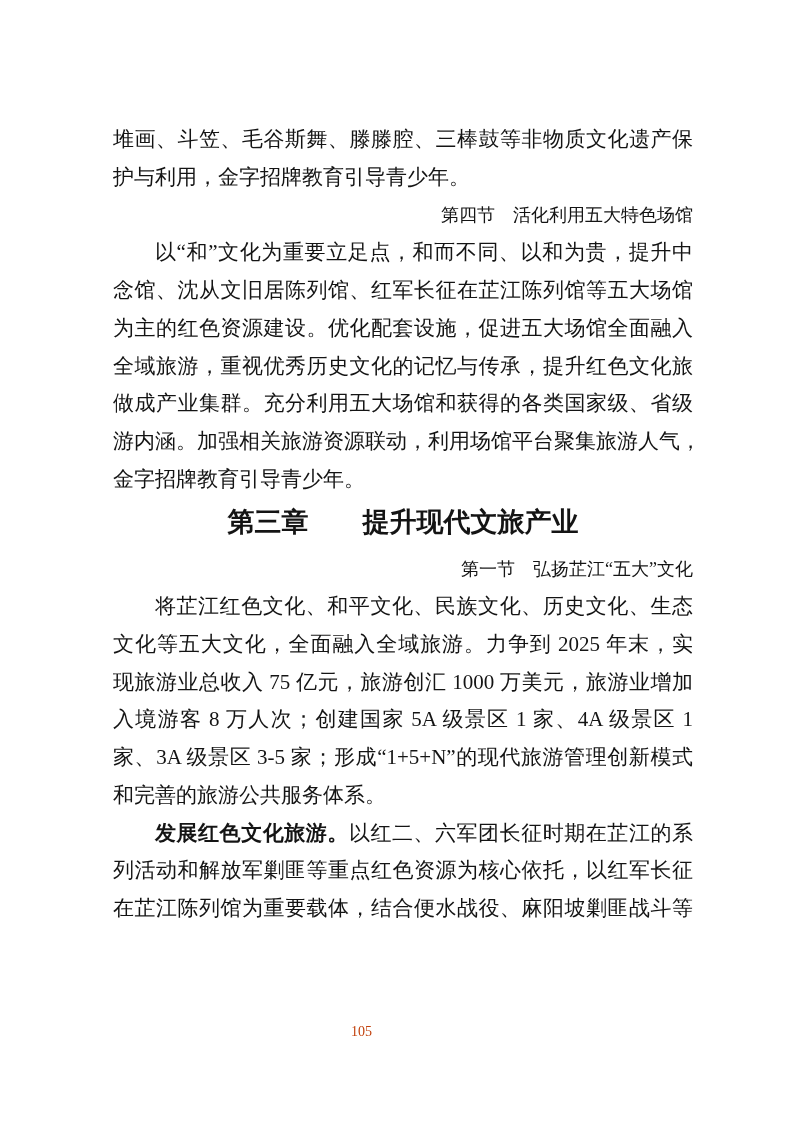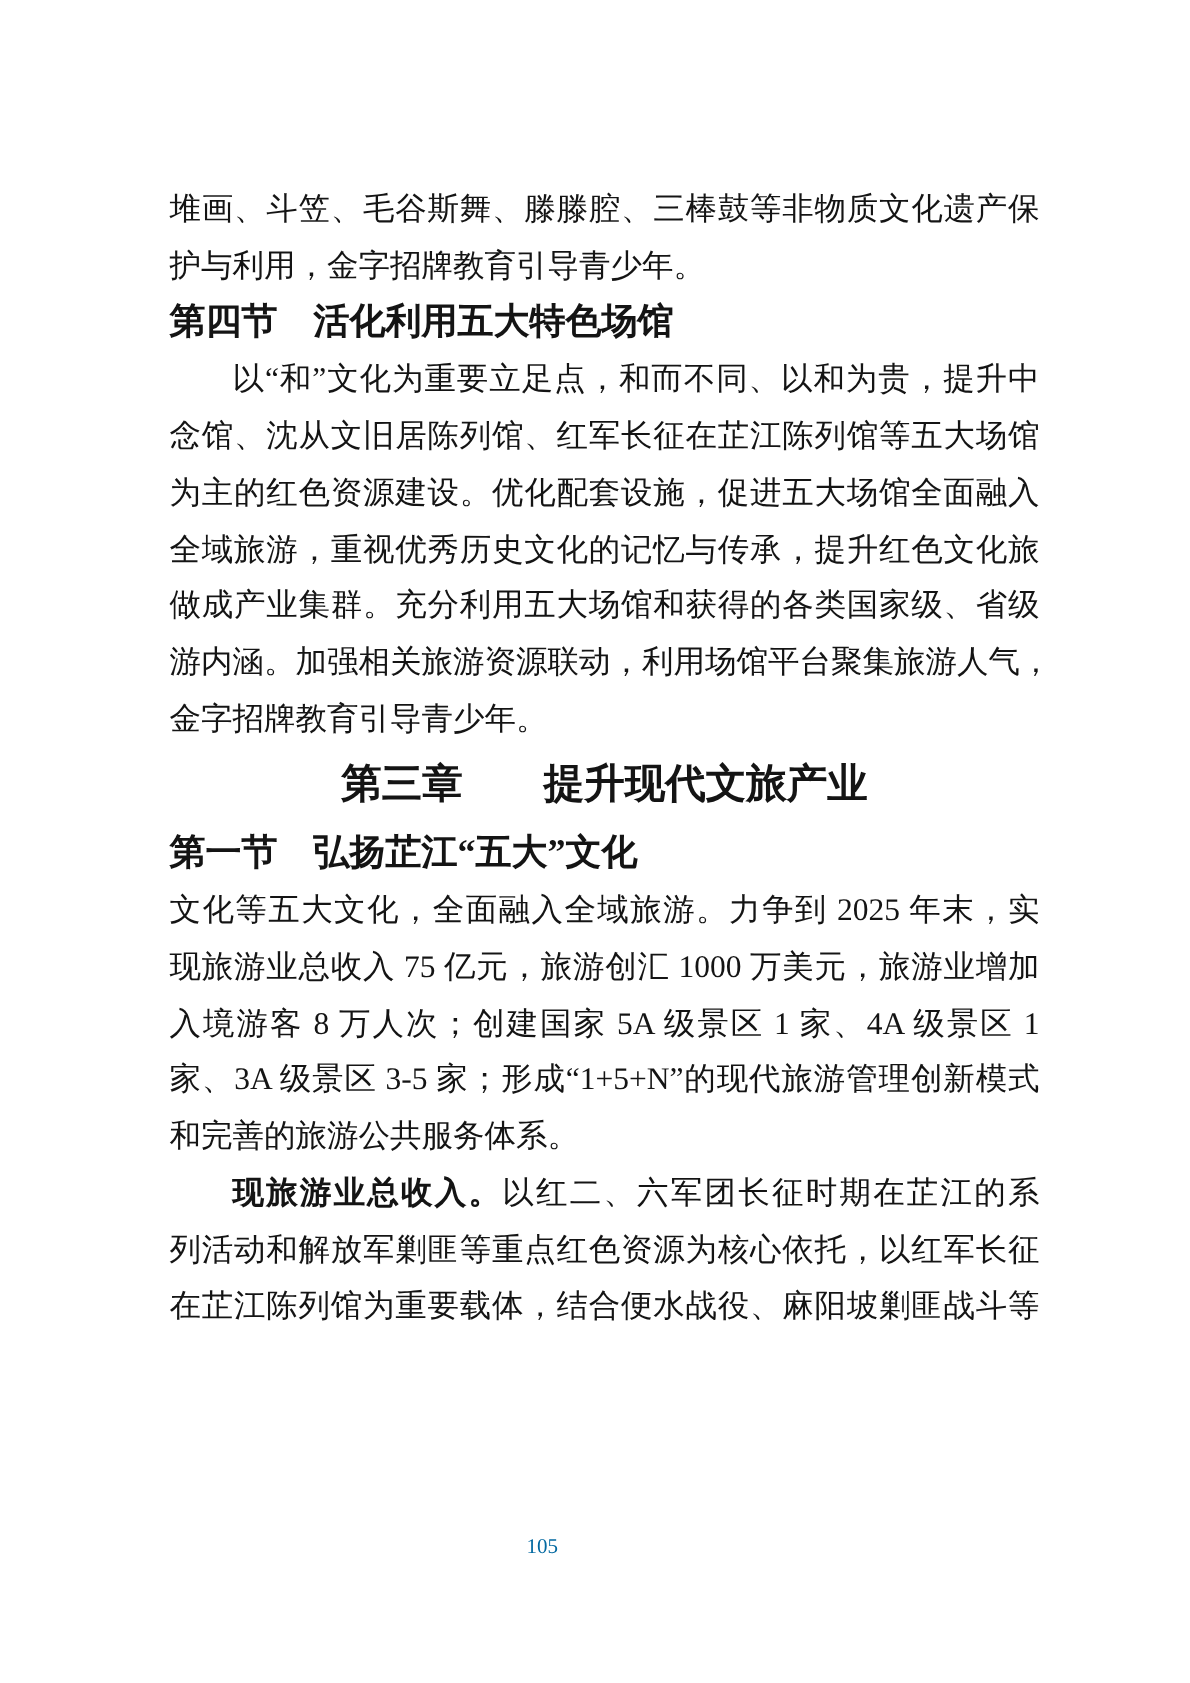--- a/index.html
+++ b/index.html
@@ -35,44 +35,44 @@
   .line.first {
     text-indent: 2em;
   }
   .line.lastline {
     text-align-last: left;
   }
   .lead {
     font-weight: bold;
   }
   .section-heading {
-    font-size: 24px;
-    font-weight: bold;
+    font-size: 18px;
+    font-weight: normal;
     line-height: 38px;
-    text-align: left;
+    text-align: right;
     white-space: nowrap;
   }
   .chapter-heading {
     font-family: "Liberation Sans", "DejaVu Sans", sans-serif;
     font-size: 27px;
     font-weight: 600;
     line-height: 48px;
     margin-bottom: 4px;
     text-align: center;
     white-space: nowrap;
   }
   .page-number {
     position: absolute;
     top: 1022px;
     left: 0;
     width: 100%;
     text-align: center;
     font-size: 14px;
     line-height: 20px;
-    color: #0369a1;
+    color: #c2410c;
   }
 </style>
 </head>
 <body>
 
 <div class="page">
   <div class="content" id="doc-content">
       <div class="paragraph">
         <div class="line">堆画、斗笠、毛谷斯舞、滕滕腔、三棒鼓等非物质文化遗产保</div>
         <div class="line lastline">护与利用，金字招牌教育引导青少年。</div>
@@ -83,26 +83,27 @@
         <div class="line">念馆、沈从文旧居陈列馆、红军长征在芷江陈列馆等五大场馆</div>
         <div class="line">为主的红色资源建设。优化配套设施，促进五大场馆全面融入</div>
         <div class="line">全域旅游，重视优秀历史文化的记忆与传承，提升红色文化旅</div>
         <div class="line">做成产业集群。充分利用五大场馆和获得的各类国家级、省级</div>
         <div class="line">游内涵。加强相关旅游资源联动，利用场馆平台聚集旅游人气，</div>
         <div class="line lastline">金字招牌教育引导青少年。</div>
       </div>
       <div class="chapter-heading">第三章　　提升现代文旅产业</div>
       <div class="section-heading">第一节　弘扬芷江“五大”文化</div>
       <div class="paragraph">
+        <div class="line first">将芷江红色文化、和平文化、民族文化、历史文化、生态</div>
         <div class="line">文化等五大文化，全面融入全域旅游。力争到 2025 年末，实</div>
         <div class="line">现旅游业总收入 75 亿元，旅游创汇 1000 万美元，旅游业增加</div>
         <div class="line">入境游客 8 万人次；创建国家 5A 级景区 1 家、4A 级景区 1</div>
         <div class="line">家、3A 级景区 3-5 家；形成“1+5+N”的现代旅游管理创新模式</div>
         <div class="line lastline">和完善的旅游公共服务体系。</div>
       </div>
       <div class="paragraph">
-        <div class="line first"><span class="lead">现旅游业总收入。</span>以红二、六军团长征时期在芷江的系</div>
+        <div class="line first"><span class="lead">发展红色文化旅游。</span>以红二、六军团长征时期在芷江的系</div>
         <div class="line">列活动和解放军剿匪等重点红色资源为核心依托，以红军长征</div>
         <div class="line">在芷江陈列馆为重要载体，结合便水战役、麻阳坡剿匪战斗等</div>
       </div>
     </div>
   <div class="page-number">105</div>
 </div>
 
 </body></html>

